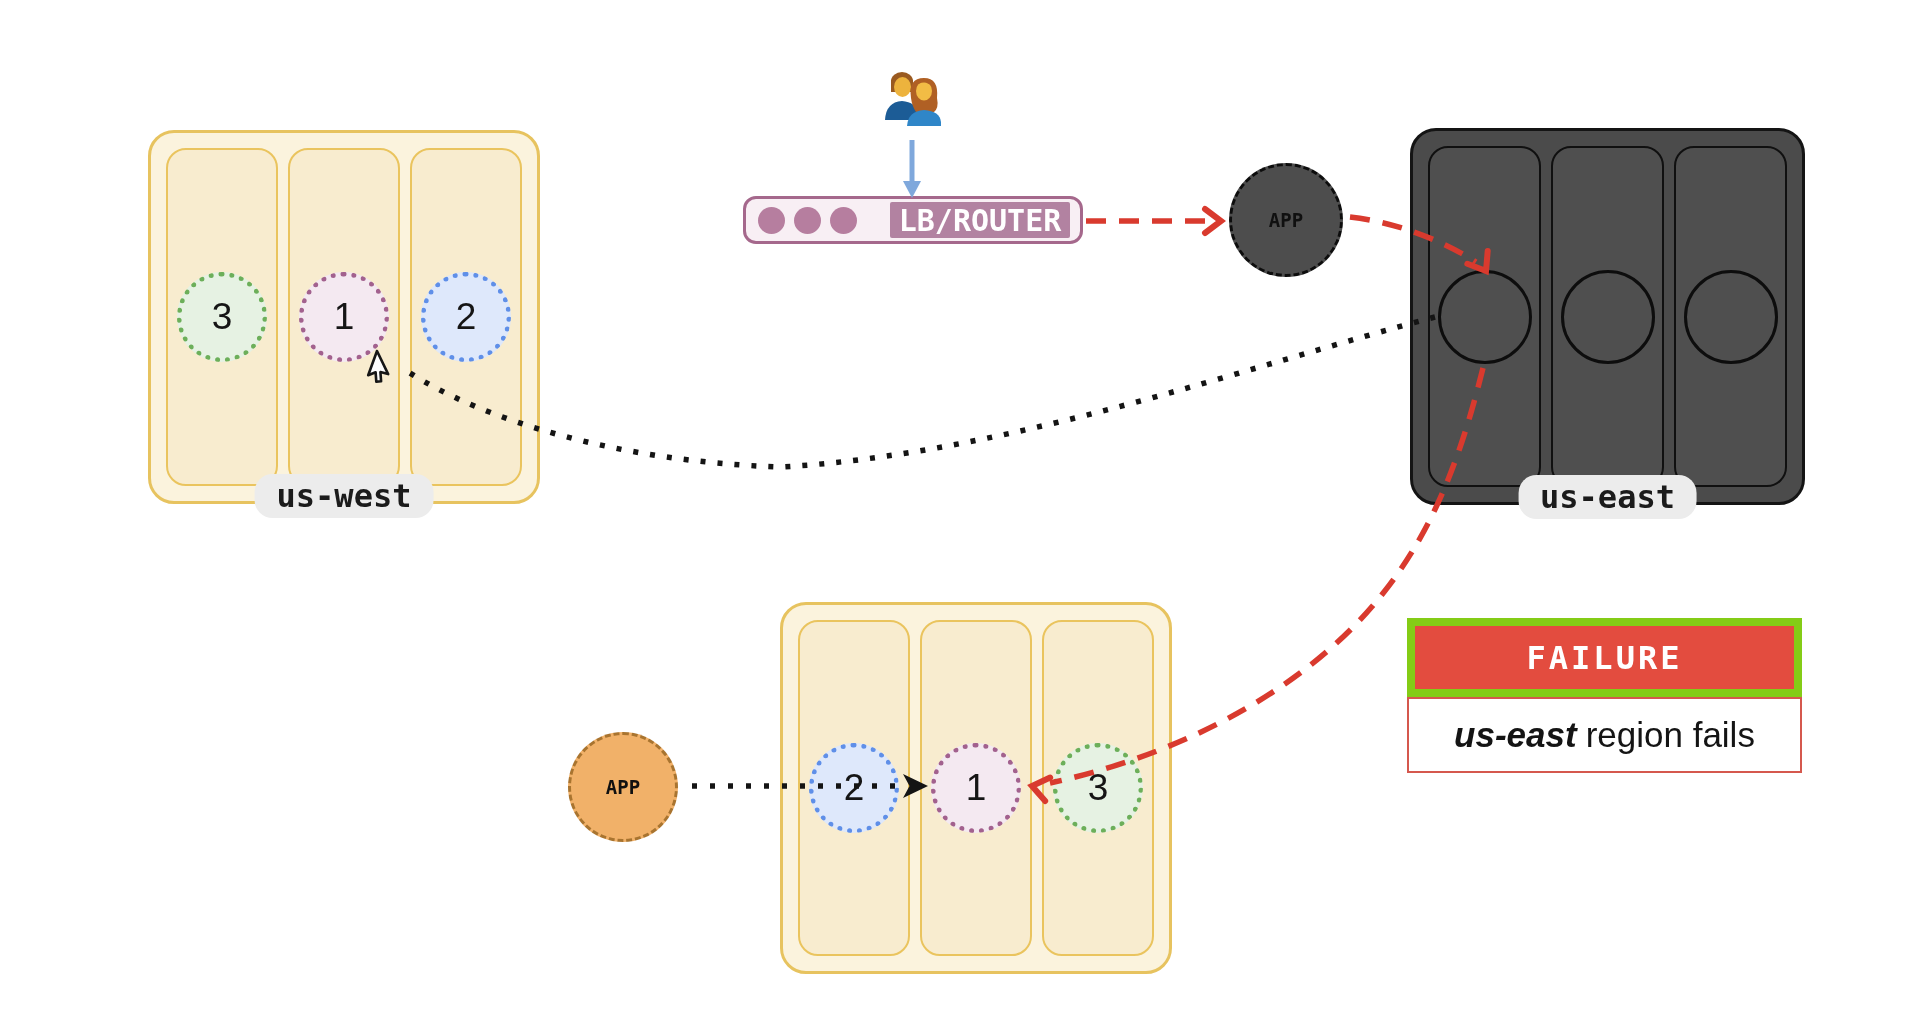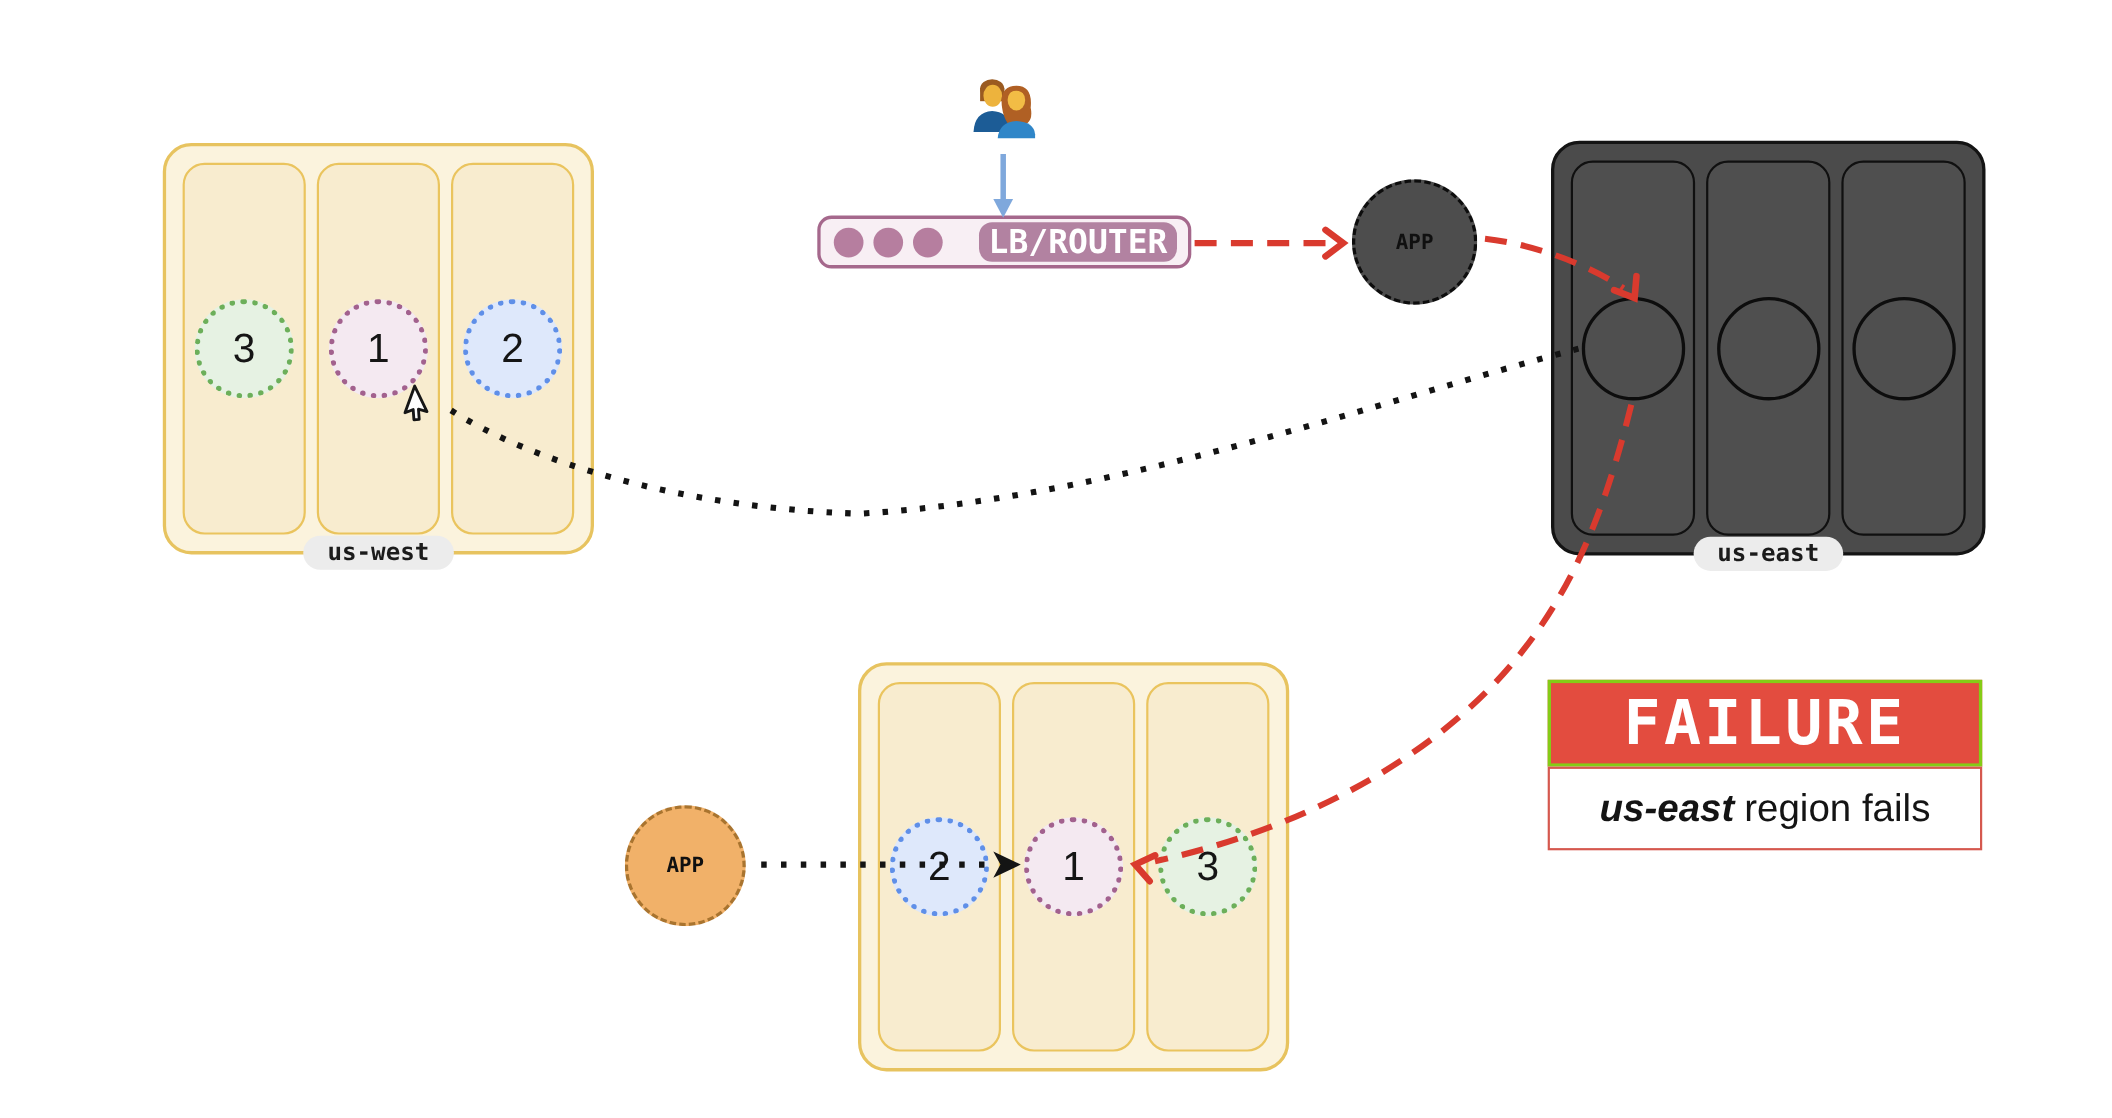--- a/index.html
+++ b/index.html
@@ -23,45 +23,45 @@
   .node{width:90px;height:90px;border-radius:50%;box-sizing:border-box;
         display:flex;align-items:center;justify-content:center;
         font-family:"Liberation Sans",sans-serif;font-size:37px;font-weight:500;color:#151515;}
   .node.green {background:#E6F2E3;border:5px dotted #6CAF5A;}
   .node.purple{background:#F4E9F1;border:5px dotted #A2618E;}
   .node.blue  {background:#DEE8FB;border:5px dotted #5F8FE8;}
   .node.gray  {width:94px;height:94px;background:#4F4F4F;border:3px solid #0D0D0D;}
 
   .region-label{position:absolute;left:50%;bottom:-17px;transform:translateX(-50%);
         background:#ECECEC;border-radius:18px;padding:3px 22px;white-space:nowrap;
-        font-weight:bold;font-size:22px;color:#1B1B1B;z-index:3;}
+        font-weight:bold;font-size:32px;color:#1B1B1B;z-index:3;}
 
   
   .lb{position:absolute;left:743px;top:196px;width:340px;height:48px;box-sizing:border-box;
       background:#F8EFF4;border:3px solid #A5688C;border-radius:13px;
       display:flex;align-items:center;padding-left:12px;gap:9px;z-index:2;}
   .lb-dot{width:27px;height:27px;border-radius:50%;background:#B67E9F;flex:none;}
-  .lb-badge{margin-left:auto;margin-right:10px;width:180px;height:36px;border-radius:12px;
+  .lb-badge{margin-left:auto;margin-right:10px;width:180px;height:36px;border-radius:2px;
       background:#B282A1;color:#FFFFFF;font-weight:bold;font-size:30px;
       display:flex;align-items:center;justify-content:center;}
 
   
   .app{position:absolute;border-radius:50%;box-sizing:border-box;z-index:2;
        display:flex;align-items:center;justify-content:center;
        font-weight:bold;font-size:19px;color:#101010;}
   .app.dark-app{left:1229px;top:163px;width:114px;height:114px;
        background:#4D4D4D;border:3px dashed #0D0D0D;}
   .app.orange-app{left:568px;top:732px;width:110px;height:110px;
        background:#F1B169;border:3px dashed #A9742F;}
 
   
   .failure-title{position:absolute;left:1407px;top:618px;width:395px;height:79px;box-sizing:border-box;
-       background:#E34C3F;border:3px solid #84cc16;color:#fff;
+       background:#E34C3F;border:8px solid #84cc16;color:#fff;
        display:flex;align-items:center;justify-content:center;
-       font-weight:bold;font-size:56px;letter-spacing:3px;z-index:2;}
+       font-weight:bold;font-size:32px;letter-spacing:3px;z-index:2;}
   .failure-body{position:absolute;left:1407px;top:697px;width:395px;height:76px;box-sizing:border-box;
        background:#FFFFFF;border:2px solid #D5584E;color:#141414;
        display:flex;align-items:center;justify-content:center;
        font-family:"Liberation Sans",sans-serif;font-size:35px;z-index:2;}
   .failure-body .em{font-weight:bold;font-style:italic;margin-right:9px;}
 
   
   .overlay{position:absolute;left:0;top:0;width:1920px;height:1016px;z-index:5;pointer-events:none;}
   .users-svg{position:absolute;left:883px;top:70px;width:62px;height:56px;z-index:2;}
 </style>

